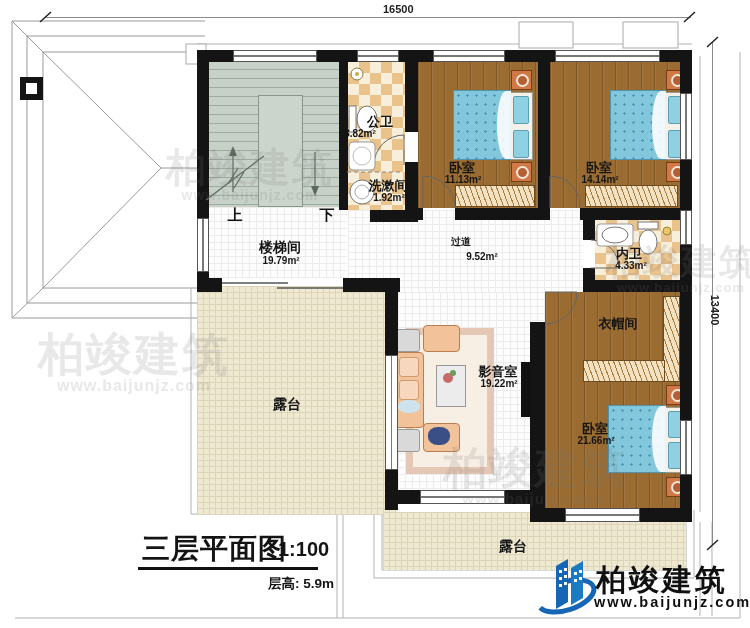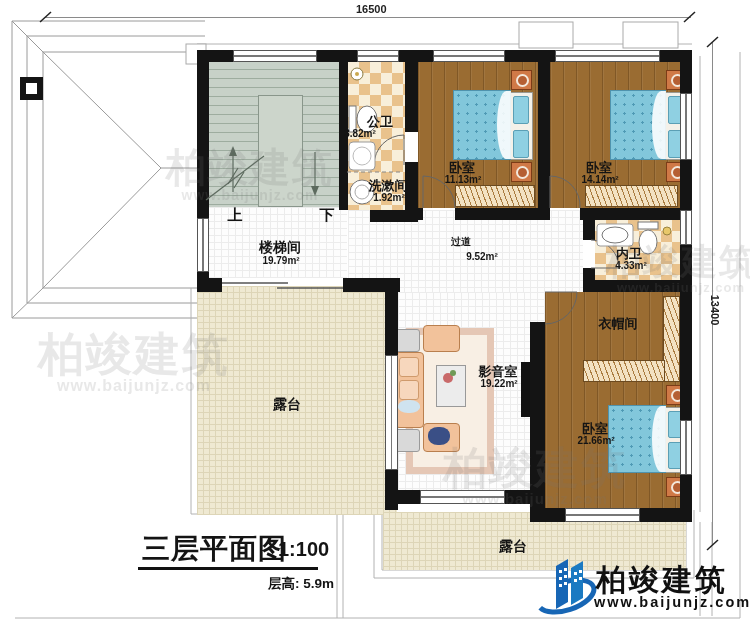--- a/index.html
+++ b/index.html
@@ -249,21 +249,21 @@
     <g stroke="#222" stroke-width="1.5">
       <path d="M40,22 L51,12"></path>
       <path d="M684,22 L695,12"></path>
       <path d="M707,47 L718,37"></path>
       <path d="M707,550 L718,540"></path>
     </g>
   </svg>
 
   <div class="dimline" style="left:45px;top:17px;width:646px;height:1px;"></div>
   <div class="dimline" style="left:712px;top:42px;width:1px;height:503px;"></div>
-  <div class="dim" style="left:356px;top:3px;">16500</div>
+  <div class="dim" style="left:383px;top:3px;">16500</div>
   <div class="dim" style="left:700px;top:304px;transform:rotate(90deg);transform-origin:center;">13400</div>
 
   <div class="rlabel" style="left:380px;top:113px;">公卫</div>
   <div class="rarea" style="left:360px;top:128px;">3.82m²</div>
   <div class="rlabel" style="left:388px;top:177px;">洗漱间</div>
   <div class="rarea" style="left:389px;top:192px;">1.92m²</div>
   <div class="rlabel" style="left:462px;top:159px;">卧室</div>
   <div class="rarea" style="left:463px;top:174px;">11.13m²</div>
   <div class="rlabel" style="left:599px;top:159px;">卧室</div>
   <div class="rarea" style="left:600px;top:174px;">14.14m²</div>

